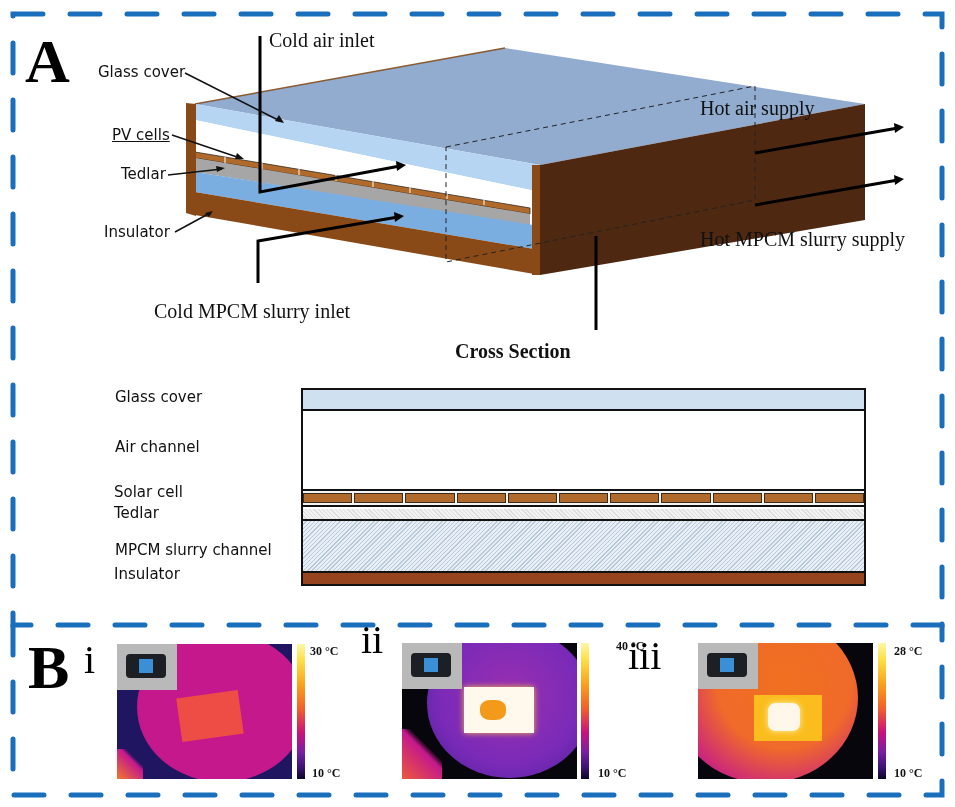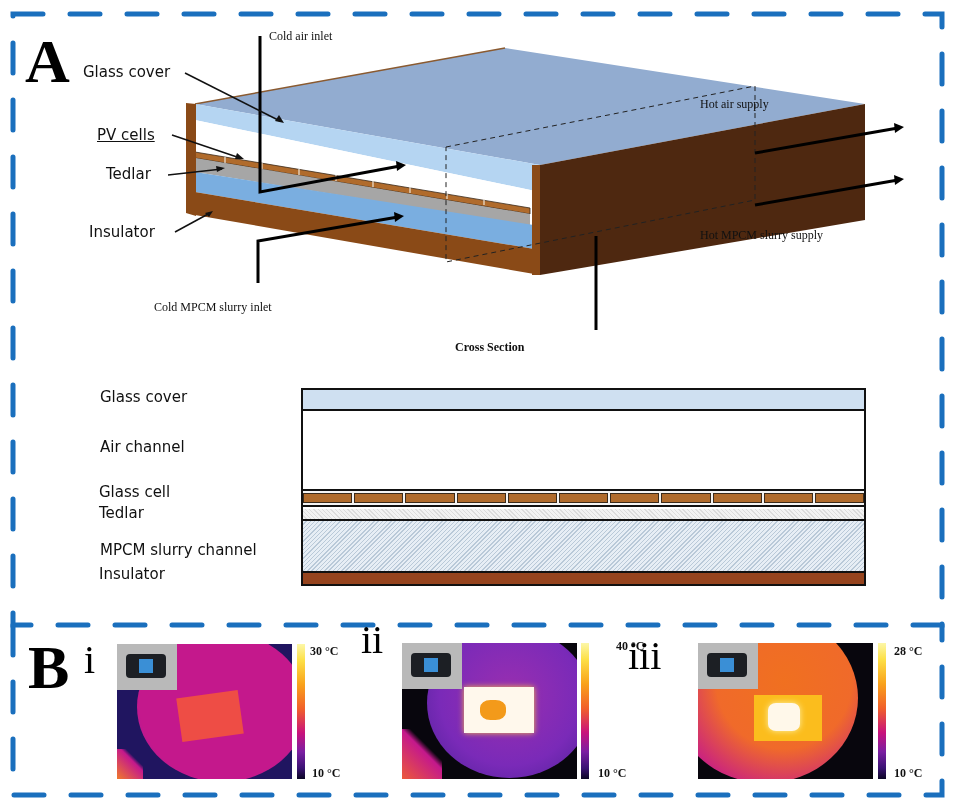--- a/index.html
+++ b/index.html
@@ -1,21 +1,21 @@
 <!DOCTYPE html>
 <html><head>
 <meta charset="utf-8">
 <style>
   html,body{margin:0;padding:0;background:#fff;}
   body{width:955px;height:807px;position:relative;overflow:hidden;font-family:"Liberation Sans",sans-serif;}
   .abs{position:absolute;}
-  .sans{font-family:"DejaVu Sans","Liberation Sans",sans-serif;}
+  .sans{font-family:"DejaVu Sans","Liberation Sans",sans-serif;margin-left:15px;}
   .panel-letter{font-family:"Liberation Serif",serif;font-weight:bold;color:#000;line-height:1;}
   .lbl{font-size:15px;color:#111;white-space:nowrap;line-height:1;}
-  .lbl-serif{font-family:"Liberation Serif",serif;font-size:12px;color:#111;white-space:nowrap;line-height:1;}
+  .lbl-serif{font-family:"Liberation Serif",serif;font-size:20px;color:#111;white-space:nowrap;line-height:1;}
   .roman{font-family:"Liberation Serif",serif;font-size:40px;color:#000;line-height:1;}
   .temp{font-family:"Liberation Serif",serif;font-weight:bold;font-size:12px;color:#111;white-space:nowrap;line-height:1;text-align:right;}
   .thermo{position:absolute;overflow:hidden;}
   .cbar{position:absolute;width:8px;background:linear-gradient(to bottom,#fcf7a8 0%,#fde047 12%,#f9a21b 30%,#f1602a 48%,#c8127c 66%,#7b1fa2 80%,#3a1273 92%,#0b0624 100%);}
   .inset{position:absolute;left:0;top:0;width:60px;height:46px;background:#b9b9b9;}
   .inset .pad{position:absolute;left:9px;top:10px;width:40px;height:24px;background:#1c1f24;border-radius:4px;}
   .inset .pad i{position:absolute;left:13px;top:5px;width:14px;height:14px;background:#3a8fd6;}
 </style>
 </head>
 <body>
@@ -117,21 +117,21 @@
       <div style="flex: 1 1 0%; background: rgb(176, 107, 44); border: 1px solid rgb(58, 42, 26);"></div>
       <div style="flex: 1 1 0%; background: rgb(176, 107, 44); border: 1px solid rgb(58, 42, 26);"></div>
     </div>
   <div style="position:absolute;left:0;top:119px;right:0;height:10px;background:repeating-linear-gradient(45deg,#f2f2f2 0 2px,#dcdcdc 2px 3px);border-bottom:2px solid #111;"></div>
   <div style="position:absolute;left:0;top:131px;right:0;height:50px;background:repeating-linear-gradient(135deg,#e7eef5 0 2px,#b9c9d8 2px 3px);border-bottom:2px solid #111;"></div>
   <div style="position:absolute;left:0;top:183px;right:0;bottom:0;background:#96441e;"></div>
 </div>
 
 <div class="abs lbl sans" style="left:100px;top:390px;">Glass cover</div>
 <div class="abs lbl sans" style="left:100px;top:440px;">Air channel</div>
-<div class="abs lbl sans" style="left:99px;top:485px;">Glass cell</div>
+<div class="abs lbl sans" style="left:99px;top:485px;">Solar cell</div>
 <div class="abs lbl sans" style="left:99px;top:506px;">Tedlar</div>
 <div class="abs lbl sans" style="left:100px;top:543px;">MPCM slurry channel</div>
 <div class="abs lbl sans" style="left:99px;top:567px;">Insulator</div>
 
 <div class="abs panel-letter" style="left:28px;top:636px;font-size:62px;">B</div>
 
 <div class="abs roman" style="left:84px;top:640px;">i</div>
 <div class="abs roman" style="left:361px;top:620px;text-align:right;">ii</div>
 <div class="abs roman" style="left:628px;top:636px;">iii</div>
 

